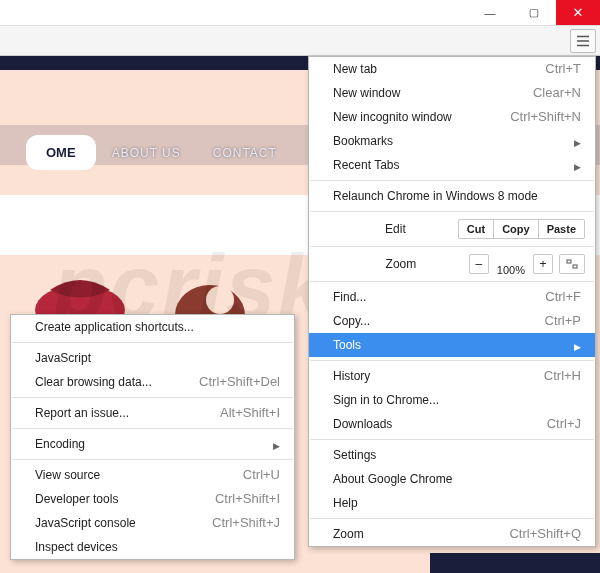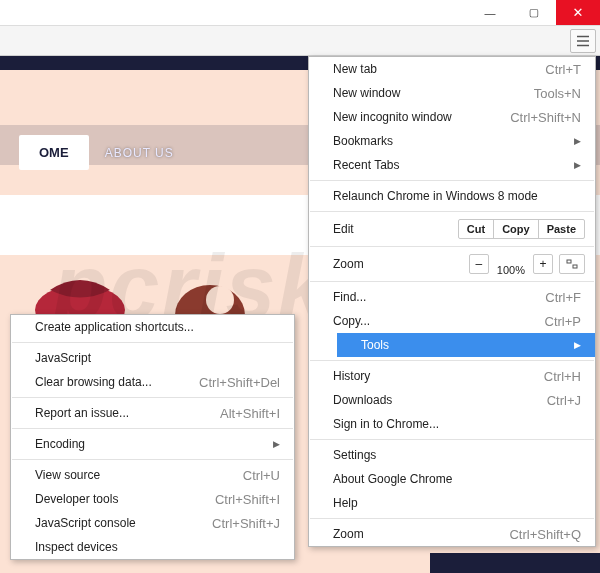--- a/index.html
+++ b/index.html
@@ -6,37 +6,37 @@
 body { width:600px; height:573px; background:#fff; overflow:hidden; position:relative; }
 .titlebar { height:26px; background:#fff; border-bottom:1px solid #ddd; display:flex; justify-content:flex-end; align-items:stretch; }
 .tb-btn { width:44px; display:flex; align-items:center; justify-content:center; font-size:11px; color:#333; }
 .tb-close { background:#e81123; color:#fff; font-size:13px; }
 .bookmark-bar { height:30px; background:#f5f5f5; border-bottom:1px solid #d0d0d0; display:flex; justify-content:flex-end; align-items:center; padding-right:4px; gap:6px; }
 .bm-star svg,.bm-menu svg { width:18px; height:18px; }
 .bm-menu { width:26px; height:24px; border:1px solid #c0c0c0; border-radius:2px; display:flex; align-items:center; justify-content:center; background:#fafafa; }
 .page-bg { position:absolute; top:56px; left:0; right:0; bottom:0; background:#fce2d4; }
 .page-header { position:absolute; top:56px; left:0; right:0; height:14px; background:#1b1e3a; }
 .nav-row { position:absolute; top:135px; left:0; display:flex; align-items:center; }
-.nav-home { background:#fff; color:#1b1e3a; font-weight:bold; font-size:13px; padding:10px 20px; border-radius:2px; margin-left:19px; }
+.nav-home { background:#fff; color:#1b1e3a; font-weight:bold; font-size:13px; padding:10px 20px; border-radius:12px; margin-left:26px; }
 .nav-link { color:#fff; background:rgba(27,30,58,0.0); font-size:12px; letter-spacing:1px; padding:10px 16px; text-shadow:0 0 3px rgba(0,0,0,0.5); color:#e8e8ff; }
 .nav-underlay { position:absolute; top:125px; left:0; right:0; height:40px; background:#1b1e3a; opacity:0.15; }
 .sash { position:absolute; top:195px; left:0; right:0; height:60px; background:#fff; }
 .illus { position:absolute; top:260px; left:20px; width:260px; height:80px; }
 .watermark { position:absolute; top:50%; left:50%; transform:translate(-50%,-50%); font-size:90px; font-weight:bold; color:rgba(0,0,0,0.07); letter-spacing:2px; pointer-events:none; font-style:italic; }
 .menu { position:absolute; background:#fff; border:1px solid #b8b8b8; box-shadow:2px 2px 6px rgba(0,0,0,0.25); font-size:12px; color:#222; }
 .main-menu { top:56px; right:4px; width:288px; }
 .sub-menu { top:314px; left:10px; width:285px; }
-.mi { display:flex; align-items:center; justify-content:space-between; padding:5px 14px 5px 24px; height:24px; white-space:nowrap; }
+.mi { display:flex; align-items:flex-end; justify-content:space-between; padding:5px 14px 5px 24px; height:24px; white-space:nowrap; }
 .mi .lbl { flex:1; }
 .mi .sc { color:#888; font-size:13px; }
 .mi .arw { color:#666; font-size:9px; margin-left:6px; }
-.mi.selected { background:#3b8eed; color:#fff;margin-left:28px; }
+.mi.selected { background:#3b8eed; color:#fff; }
 .mi.selected .arw { color:#fff; }
 .sep { height:1px; background:#e2e2e2; margin:3px 1px; }
-.zoom-row,.edit-row { display:flex; align-items:center; padding:4px 10px 4px 24px; height:28px; }
+.zoom-row,.edit-row { display:flex; align-items:center; padding:4px 10px 4px 24px; height:28px;text-align:center; }
 .zoom-row .lbl,.edit-row .lbl { flex:1; }
 .btn-grp { display:flex; border:1px solid #c8c8c8; border-radius:2px; overflow:hidden;font-weight:bold; }
 .btn-grp span { padding:3px 8px; font-size:11px; border-left:1px solid #c8c8c8; }
 .btn-grp span:first-child { border-left:none; }
 .zoom-ctl { display:flex; align-items:center; gap:6px; }
 .zoom-ctl .zb { border:1px solid #c8c8c8; width:20px; height:20px; display:flex; align-items:center; justify-content:center; font-size:12px; border-radius:2px; }
 .zoom-ctl .zv { font-size:11px; padding:0 2px;margin-top:12px; }
 .zoom-ctl .zf { border:1px solid #c8c8c8; width:26px; height:20px; display:flex; align-items:center; justify-content:center; border-radius:2px; }
 .footer-dark { position:absolute; bottom:0; right:0; width:170px; height:20px; background:#1b1e3a; }
 </style>
@@ -67,39 +67,40 @@
       </svg>
     </span>
 </div>
 
 <div class="page-bg"></div>
 <div class="page-header"></div>
 <div class="nav-underlay"></div>
 <div class="nav-row">
   <div class="nav-home">OME</div>
   <div class="nav-link">ABOUT US</div>
+  <div class="nav-link">CONTACT</div>
 </div>
 <div class="sash"></div>
 <svg class="illus" viewBox="0 0 260 80">
     <ellipse cx="60" cy="50" rx="45" ry="25" fill="#b5273a"></ellipse>
     <path d="M30 30 Q60 10 90 30 Q60 45 30 30" fill="#8c1e2e"></path>
     <ellipse cx="190" cy="55" rx="35" ry="30" fill="#8a3a2e"></ellipse>
     <circle cx="200" cy="40" r="14" fill="#fce2d4"></circle>
   </svg>
 <div class="watermark">pcrisk.com</div>
 <div class="footer-dark"></div>
 
 <div class="menu main-menu">
   <div class="mi">
       <span class="lbl">New tab</span>
       <span class="sc">Ctrl+T</span>
     </div>
   <div class="mi">
       <span class="lbl">New window</span>
-      <span class="sc">Tools+N</span>
+      <span class="sc">Clear+N</span>
     </div>
   <div class="mi">
       <span class="lbl">New incognito window</span>
       <span class="sc">Ctrl+Shift+N</span>
     </div>
   <div class="mi">
       <span class="lbl">Bookmarks</span>
       <span class="arw">▶</span>
     </div>
   <div class="mi">
@@ -146,26 +147,26 @@
   <div class="mi selected">
       <span class="lbl">Tools</span>
       <span class="arw">▶</span>
     </div>
   <div class="sep"></div>
   <div class="mi">
       <span class="lbl">History</span>
       <span class="sc">Ctrl+H</span>
     </div>
   <div class="mi">
+      <span class="lbl">Sign in to Chrome...</span>
+    </div>
+  <div class="mi">
       <span class="lbl">Downloads</span>
       <span class="sc">Ctrl+J</span>
     </div>
-  <div class="mi">
-      <span class="lbl">Sign in to Chrome...</span>
-    </div>
   <div class="sep"></div>
   <div class="mi">
       <span class="lbl">Settings</span>
     </div>
   <div class="mi">
       <span class="lbl">About Google Chrome</span>
     </div>
   <div class="mi">
       <span class="lbl">Help</span>
     </div>

